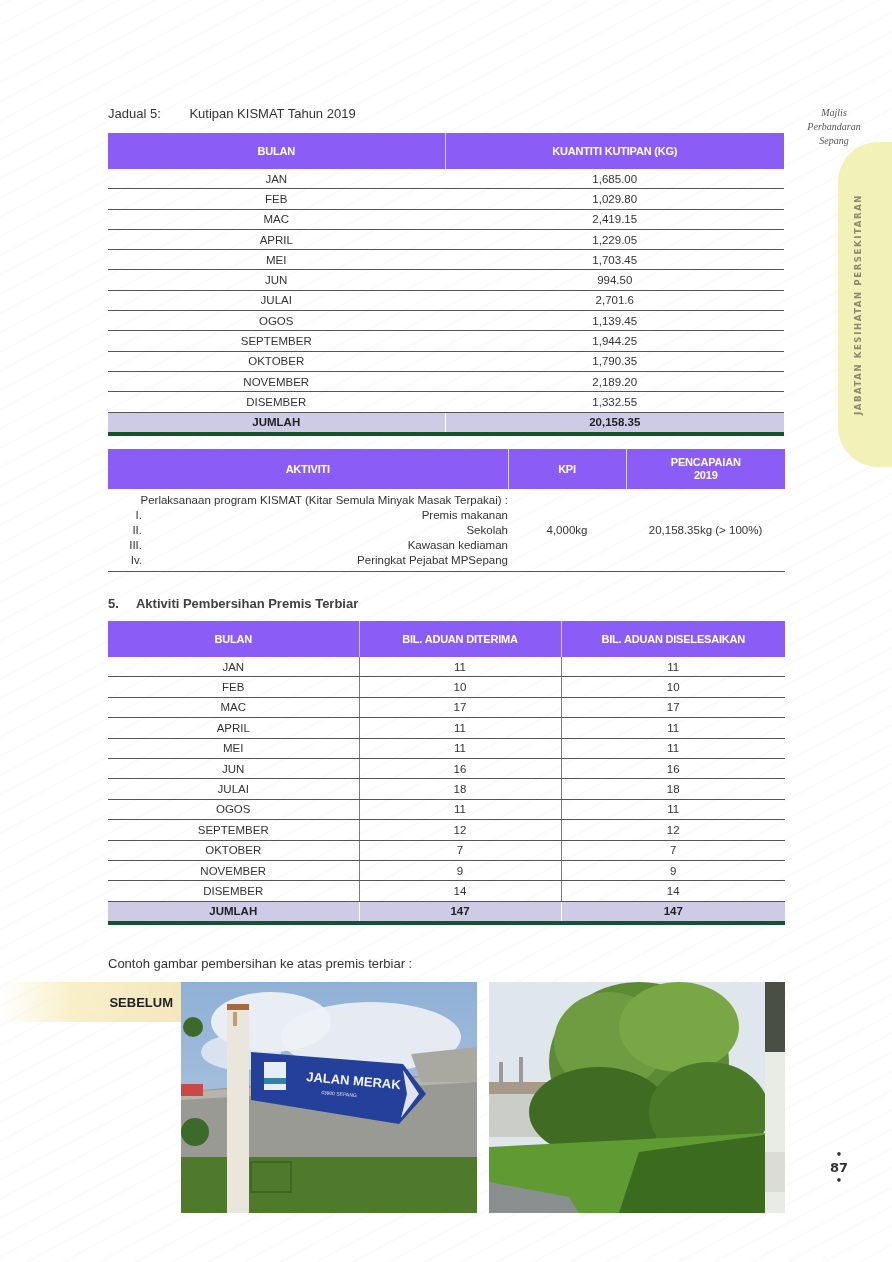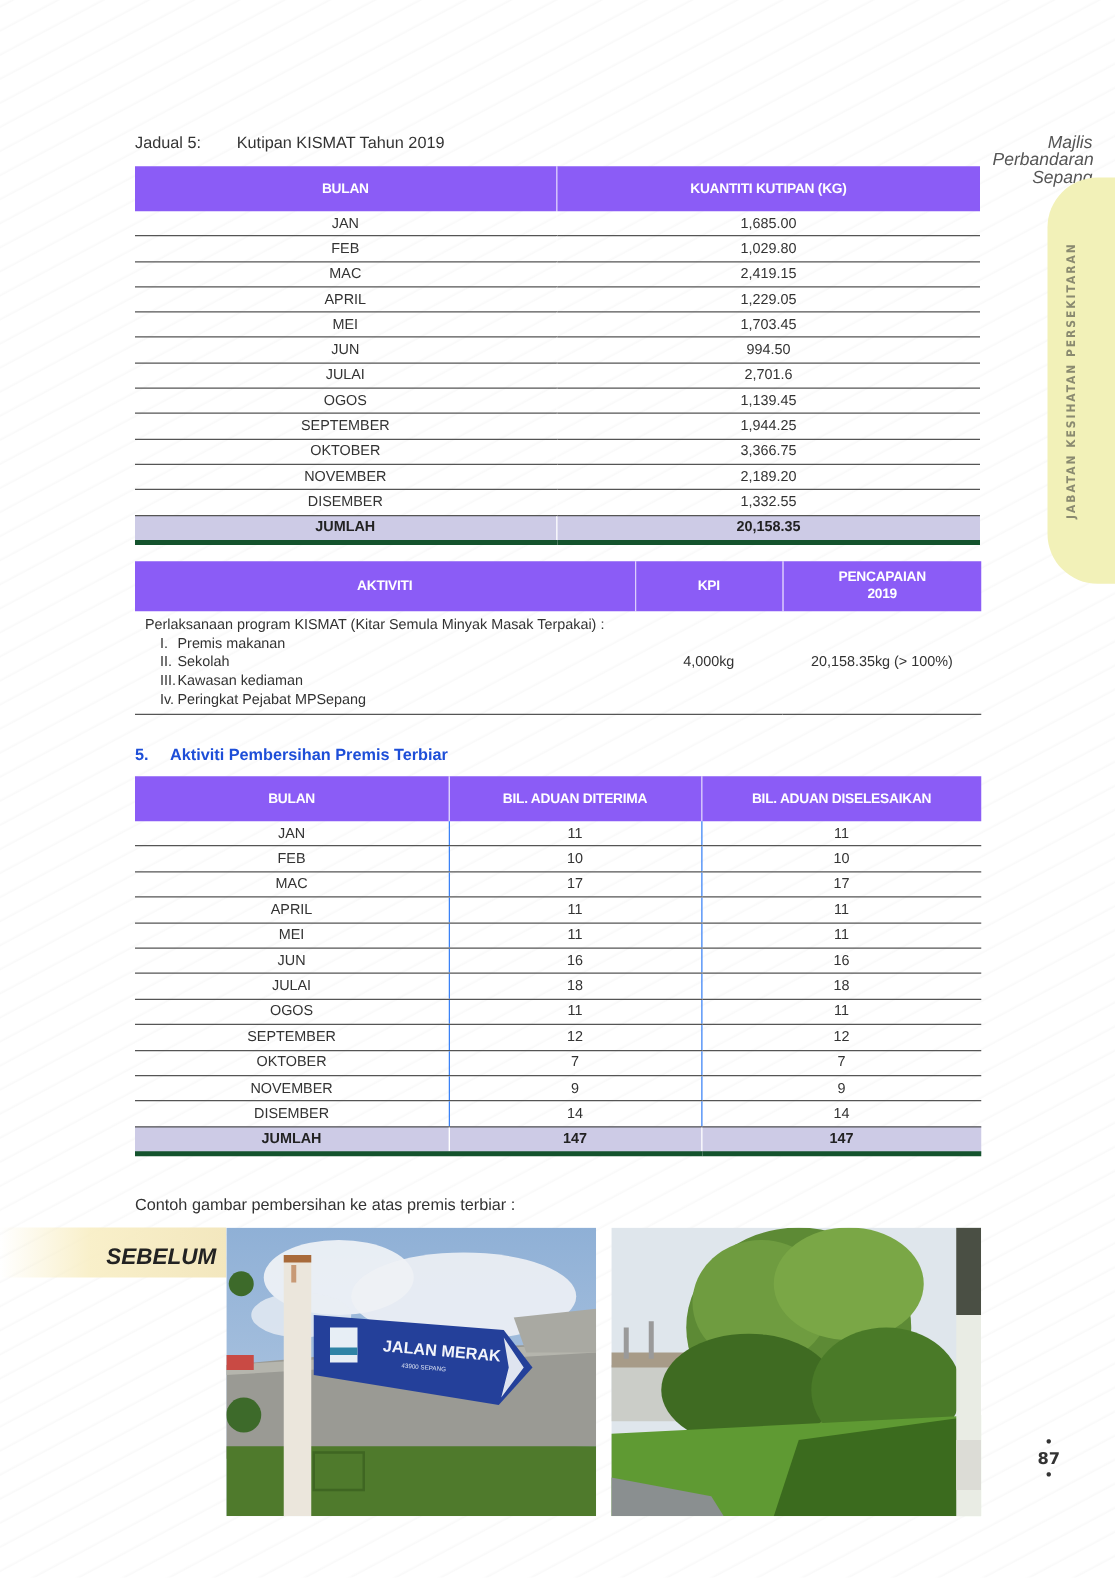--- a/index.html
+++ b/index.html
@@ -22,25 +22,26 @@
     .caption {
       left: 108px; top: 106px;
       font-size: 13px; color: #333;
     }
     .caption .lbl { margin-right: 25px; }
 
     
     .brand {
       right: 18px; top: 106px;
       width: 80px;
-      text-align: right;
+      text-align: center;
       font-style: italic;
-      font-size: 14px;
+      font-size: 10px;
       line-height: 14px;
       color: #555;
+      font-family: Liberation Serif, serif;
     }
 
     
     .side-tab {
       left: 838px; top: 142px;
       width: 80px; height: 325px;
       background: #f2f1b8;
       border-radius: 40px 0 0 40px;
     }
     .side-tab-text {
@@ -97,50 +98,50 @@
     #kismat col.c1 { width: 337px; }
 
     #kpi { left: 108px; top: 449px; width: 677px; }
     #kpi th { height: 38px; line-height: 13px; }
     #kpi td {
       border-bottom: 1px solid #555;
       vertical-align: middle;
       height: auto;
       font-size: 11.5px;
     }
-    #kpi td.desc { text-align: left; padding: 4px 0 3px 8px; line-height: 15px; }
+    #kpi td.desc { text-align: right; padding: 4px 0 3px 8px; line-height: 15px; }
     #kpi td.desc ol { margin: 0; padding: 0 0 0 26px; list-style: none; }
     #kpi td.desc li { position: relative; }
     #kpi td.desc li .num { position: absolute; left: -14px; width: 14px; }
     #kpi td + td { border-left: none; margin-top: 32px; }
 
     .section-title {
       left: 108px; top: 596px;
-      font-size: 13px; font-weight: bold; color: #1d4ed8;
+      font-size: 13px; font-weight: bold; color: #404040;
     }
     .section-title .n { margin-right: 14px; }
 
     #premis { left: 108px; top: 621px; width: 677px; }
     #premis th { height: 34px; }
     #premis td { height: 19.4px; }
     #premis td + td { border-left: 1px solid #3b82f6; }
     #premis tr.total td + td { border-left: 1px solid #fff; }
 
     .photo-caption {
       left: 108px; top: 956px;
       font-size: 13px; color: #333;
     }
     .sebelum {
       left: 0; top: 982px;
       width: 181px; height: 40px;
       background: linear-gradient(90deg, rgba(250,242,205,0) 0%, rgba(248,238,196,0.9) 40%, #f3e7be 100%);
     }
     .sebelum span {
       position: absolute; right: 8px; top: 13px;
-      font-size: 18px; font-weight: bold; color: #222; font-style: italic;
+      font-size: 13px; font-weight: bold; color: #222;
     }
 
     .photo {
       position: absolute;
       overflow: hidden;
     }
     #photo1 { left: 181px; top: 982px; width: 296px; height: 231px; }
     #photo2 { left: 489px; top: 982px; width: 296px; height: 231px; }
 
     .page-num {
@@ -215,21 +216,21 @@
       <tr>
         <td>OGOS</td>
         <td>1,139.45</td>
       </tr>
       <tr>
         <td>SEPTEMBER</td>
         <td>1,944.25</td>
       </tr>
       <tr>
         <td>OKTOBER</td>
-        <td>3,366.75</td>
+        <td>1,790.35</td>
       </tr>
       <tr>
         <td>NOVEMBER</td>
         <td>2,189.20</td>
       </tr>
       <tr>
         <td>DISEMBER</td>
         <td>1,332.55</td>
       </tr>
       <tr class="total">

